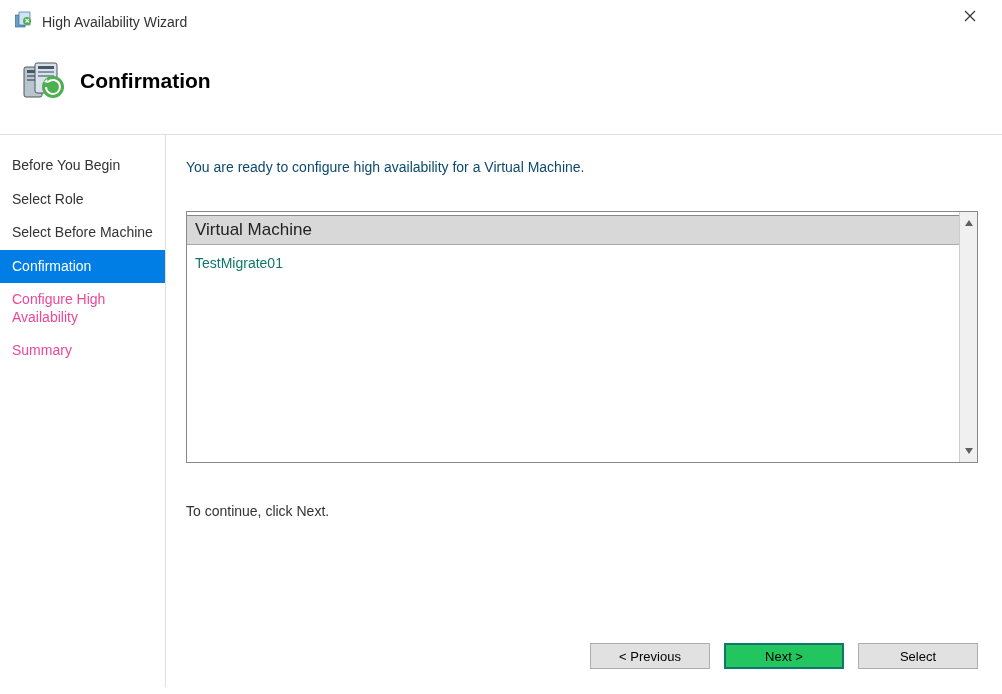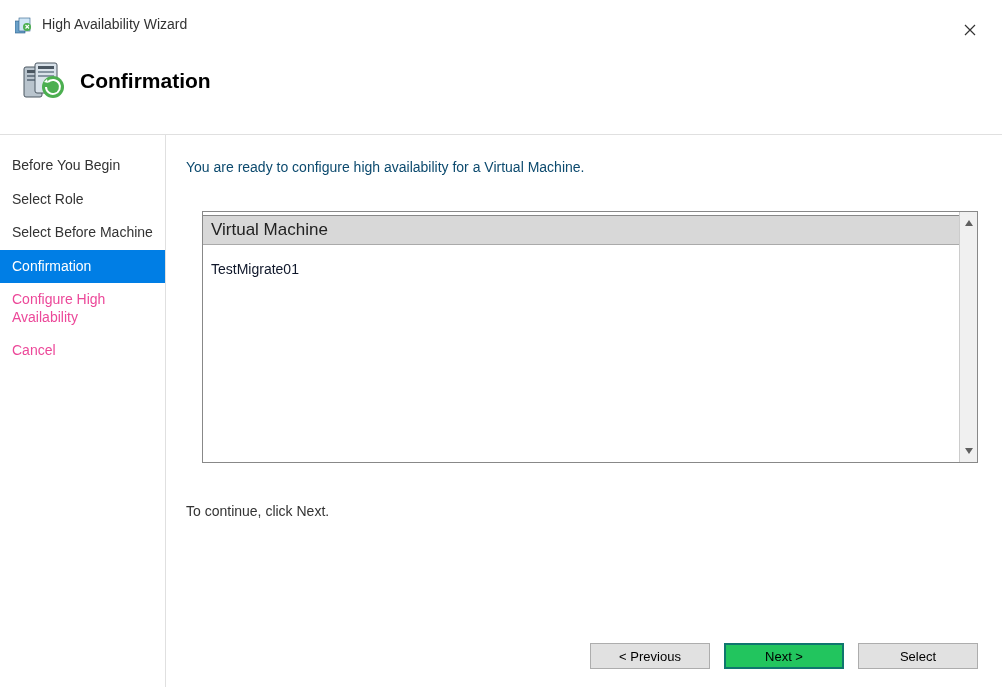--- a/index.html
+++ b/index.html
@@ -6,22 +6,22 @@
     body {
       font-family: "Segoe UI", Tahoma, sans-serif;
       font-size: 13px;
       background: #fff;
       width: 1002px;
       height: 694px;
       overflow: hidden;
     }
     .titlebar {
       display: flex;
-      align-items: flex-start;
-      padding: 16px 12px 8px 14px;
+      align-items: flex-end;
+      padding: 0 12px 8px 14px;
       height: 38px;
     }
     .titlebar-icon {
       width: 20px; height: 20px;
       margin-right: 8px;
       display: flex; align-items: center; justify-content: center;
     }
     .titlebar-title { font-size: 14px; color: #333; }
     .titlebar-close {
       margin-left: auto;
@@ -78,21 +78,20 @@
       display: flex;
       flex-direction: column;
     }
     .intro-text { font-size: 14px; color: #0c4a6e; margin-top: 6px; }
     .table-wrap {
       margin-top: 36px;
       border: 1px solid #888;
       height: 252px;
       display: flex;
       background: #fff;
-      margin-left: 16px;
     }
     .table-body { flex: 1; display: flex; flex-direction: column; }
     .legacy-hdr {
       border-bottom: 1px solid #888;
       height: 4px;
       background: #fff;
       display: flex;
       gap: 180px;
       padding-left: 12px;
       overflow: hidden;
@@ -100,23 +99,23 @@
       color: #000;
     }
     .table-header {
       background: #d8d8d8;
       border-bottom: 1px solid #aaa;
       padding: 4px 8px;
       font-size: 17px;
       color: #222;
     }
     .table-row {
-      padding: 16px 8px;
+      padding: 10px 8px;
       font-size: 14px;
-      color: #0f172a;
+      color: #0f766e;
     }
     .scrollbar {
       width: 18px;
       background: #f0f0f0;
       border-left: 1px solid #ccc;
       display: flex; flex-direction: column;
       align-items: center;
       justify-content: space-between;
       padding: 3px 0;
     }
@@ -188,21 +187,21 @@
   <div class="header-title">Confirmation</div>
 </div>
 
 <div class="body">
   <div class="sidebar">
     <div class="sidebar-item completed">Before You Begin</div>
     <div class="sidebar-item completed">Select Role</div>
     <div class="sidebar-item completed">Select Before Machine</div>
     <div class="sidebar-item current">Confirmation</div>
     <div class="sidebar-item future">Configure High Availability</div>
-    <div class="sidebar-item future">Cancel</div>
+    <div class="sidebar-item future">Summary</div>
   </div>
 
   <div class="content">
     <div class="intro-text">You are ready to configure high availability for a Virtual Machine.</div>
 
     <div class="table-wrap">
       <div class="table-body">
         <div class="legacy-hdr"></div>
         <div class="table-header">Virtual Machine</div>
         <div class="table-row">TestMigrate01</div>

